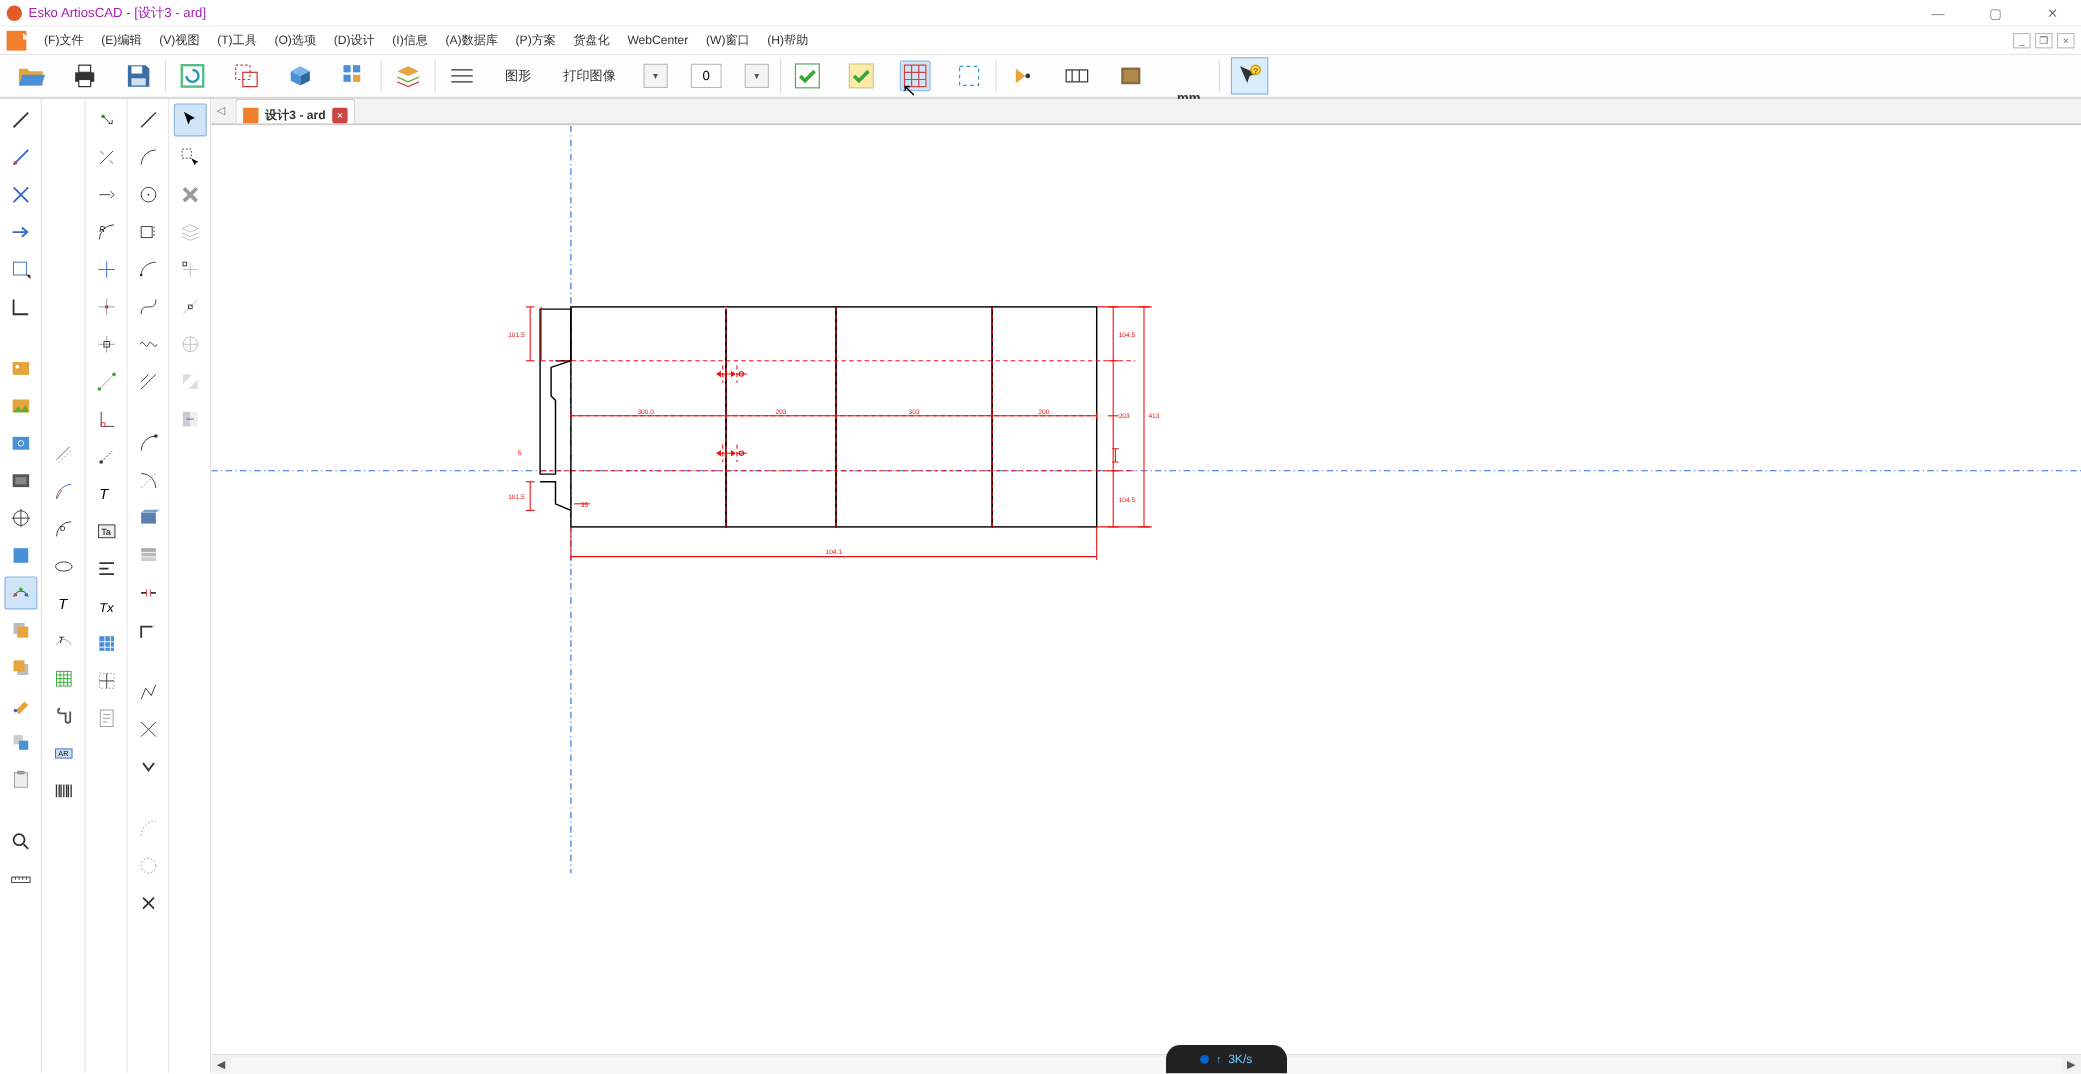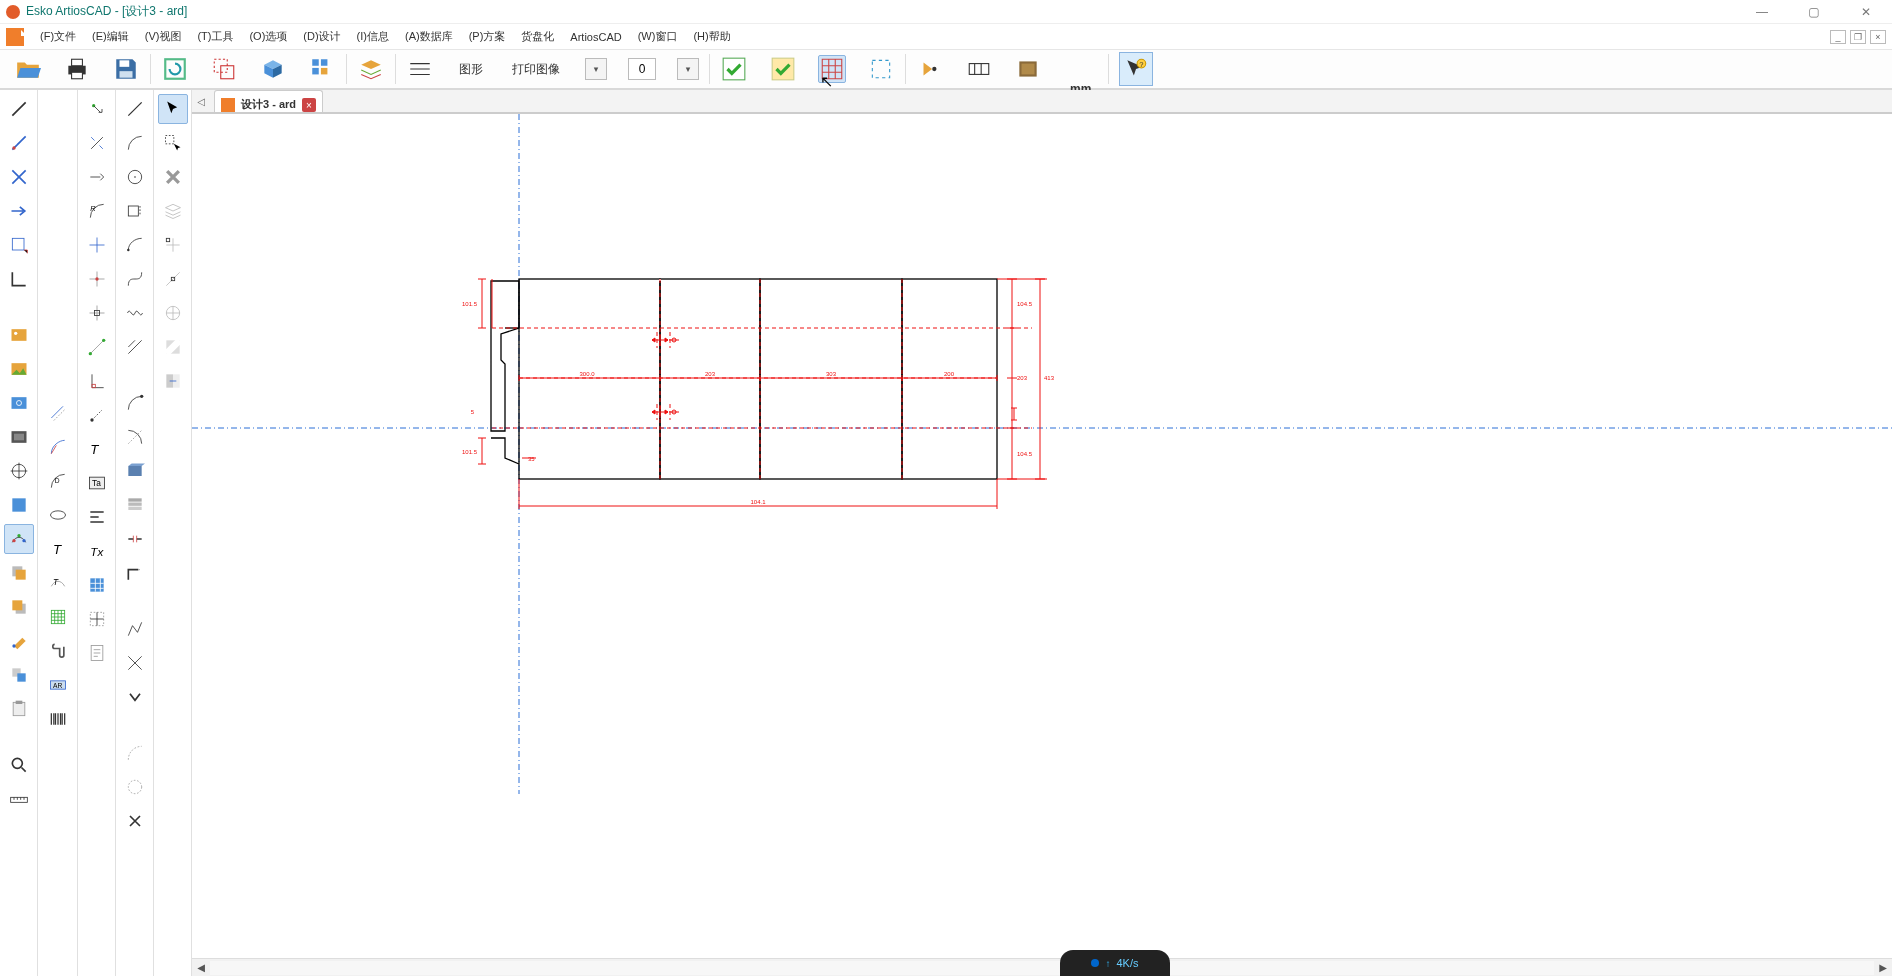--- a/index.html
+++ b/index.html
@@ -1,21 +1,21 @@
 <!DOCTYPE html>
 <html><head>
 <meta charset="utf-8">
 <style>
 * { box-sizing: border-box; margin: 0; padding: 0; font-family: "Microsoft YaHei", Arial, sans-serif; }
 body { background: #fff; width: 1892px; height: 976px; overflow: hidden; font-size: 12px; color: #333; position: relative; }
 
 
 .titlebar { height: 24px; background: #fff; display: flex; align-items: center; padding: 0 6px; border-bottom: 1px solid #eee; }
 .titlebar .app-icon { width: 14px; height: 14px; border-radius: 50%; background: #e25c2a; margin-right: 6px; display:inline-block; }
-.titlebar .title { color: #0f766e; font-size: 12px; }
+.titlebar .title { color: #a21caf; font-size: 12px; }
 .titlebar .win-btns { margin-left: auto; display: flex; gap: 28px; padding-right: 8px; color:#777; }
 .titlebar .win-btn { width: 24px; text-align:center; cursor:pointer; }
 
 
 .menubar { height: 26px; display: flex; align-items: center; padding: 0 6px; border-bottom: 1px solid #e6e6e6; }
 .menubar .menu-icon { width:18px; height:18px; background:#f07e2b; margin-right:8px; position:relative; }
 .menubar .menu-icon::after{content:"";position:absolute;top:2px;right:-3px;border-left:6px solid #fff;border-top:6px solid transparent;}
 .menubar .menu-item { padding: 0 8px; font-size:11px; cursor:pointer; }
 .menubar .spacer { flex:1; }
 .menubar .mini-btn { width:16px; height:14px; border:1px solid #bbb; margin-left:4px; font-size:9px; text-align:center; line-height:12px; color:#666; cursor:pointer;}
@@ -84,21 +84,21 @@
   <span class="menu-item">(F)文件</span>
   <span class="menu-item">(E)编辑</span>
   <span class="menu-item">(V)视图</span>
   <span class="menu-item">(T)工具</span>
   <span class="menu-item">(O)选项</span>
   <span class="menu-item">(D)设计</span>
   <span class="menu-item">(I)信息</span>
   <span class="menu-item">(A)数据库</span>
   <span class="menu-item">(P)方案</span>
   <span class="menu-item">货盘化</span>
-  <span class="menu-item">ArtiosCAD</span>
+  <span class="menu-item">WebCenter</span>
   <span class="menu-item">(W)窗口</span>
   <span class="menu-item">(H)帮助</span>
   <span class="spacer"></span>
   <span class="mini-btn">_</span>
   <span class="mini-btn">❐</span>
   <span class="mini-btn">×</span>
 </div>
 
 <div class="maintoolbar">
   <div class="tb-group">
@@ -821,14 +821,14 @@
           <div class="thumb"></div>
         </div>
       <div class="arrow">▶</div>
     </div>
   </div>
 </div>
 
 <div class="overlay-widget">
   <span class="dot"></span>
   <span class="up">↑</span>
-  <span>4K/s</span>
+  <span>3K/s</span>
 </div>
 
 </body></html>

